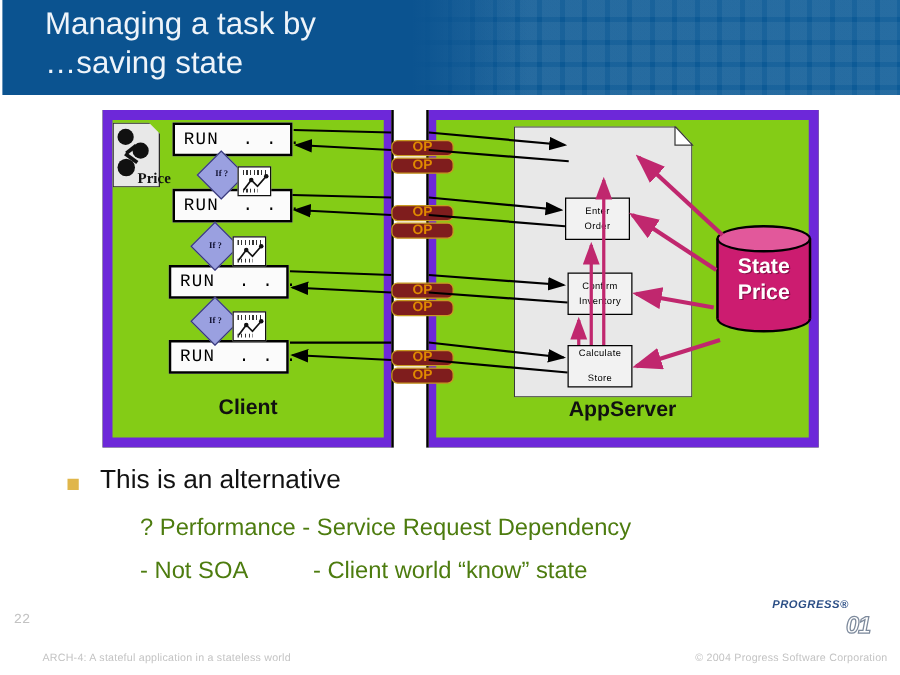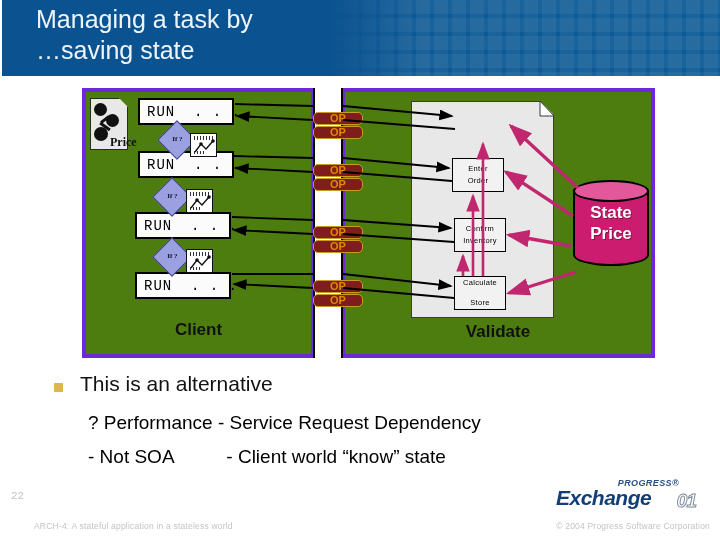--- a/index.html
+++ b/index.html
@@ -48,22 +48,22 @@
   }
 
   
   #diagram {
     position: absolute;
     left: 0; top: 76px;
     width: 720px; height: 290px;
   }
   .panel {
     position: absolute;
-    background: #4d7c0f;
-    border: 4px solid #6d28d9;
+    background: #84cc16;
+    border: 8px solid #6d28d9;
     box-sizing: border-box;
   }
   #client-panel { left: 82px; top: 12px; width: 233px; height: 270px; }
   #server-panel { left: 341px; top: 12px; width: 314px; height: 270px; }
 
   .panel-label {
     position: absolute;
     width: 100%;
     text-align: center;
     font-size: 17px;
@@ -281,22 +281,23 @@
   #bullet-main {
     position: absolute;
     left: 80px; top: 0;
     font-size: 21px;
     font-weight: normal;
     color: #121212;
   }
   .sub-line {
     position: absolute;
     font-size: 19px;
-    color: #000000;
+    color: #4d7c0f;
     white-space: pre;
+    margin-left: 24px;
   }
   #sub-line-1 { left: 88px; top: 40px; }
   #sub-line-2 { left: 88px; top: 74px; }
 
   
   #logo {
     position: absolute;
     left: 556px; top: 478px;
     width: 140px; height: 34px;
   }
@@ -359,21 +360,21 @@
 …saving state</div>
 </div>
 
 <div id="diagram">
 
   <div class="panel" id="client-panel">
     <div class="panel-label" id="client-label">Client</div>
   </div>
 
   <div class="panel" id="server-panel">
-    <div class="panel-label" id="server-label">Validate</div>
+    <div class="panel-label" id="server-label">AppServer</div>
   </div>
 
   <div id="server-doc"></div>
   <svg id="server-doc-fold" viewBox="0 0 16 16">
     <polygon points="1,0 1,15 15,15" fill="#ffffff" stroke="#3a3a3a" stroke-width="1"></polygon>
   </svg>
 
   <div id="task-icon">
     <div class="gear g1"></div>
     <div class="bar1"></div>
@@ -508,18 +509,17 @@
 
 <div id="bullet-block">
   <div id="bullet-marker"></div>
   <div id="bullet-main">This is an alternative</div>
   <div class="sub-line" id="sub-line-1">? Performance - Service Request Dependency</div>
   <div class="sub-line" id="sub-line-2">- Not SOA          - Client world “know” state</div>
 </div>
 
 <div id="logo">
   <div id="logo-progress">PROGRESS®</div>
-  <div id="logo-exchange">Exchange</div>
   <div id="logo-07">01</div>
 </div>
 <div id="footer-page">22</div>
 <div id="footer-subject">ARCH-4: A stateful application in a stateless world</div>
 <div id="footer-copyright">© 2004 Progress Software Corporation</div>
 
 </body></html>

